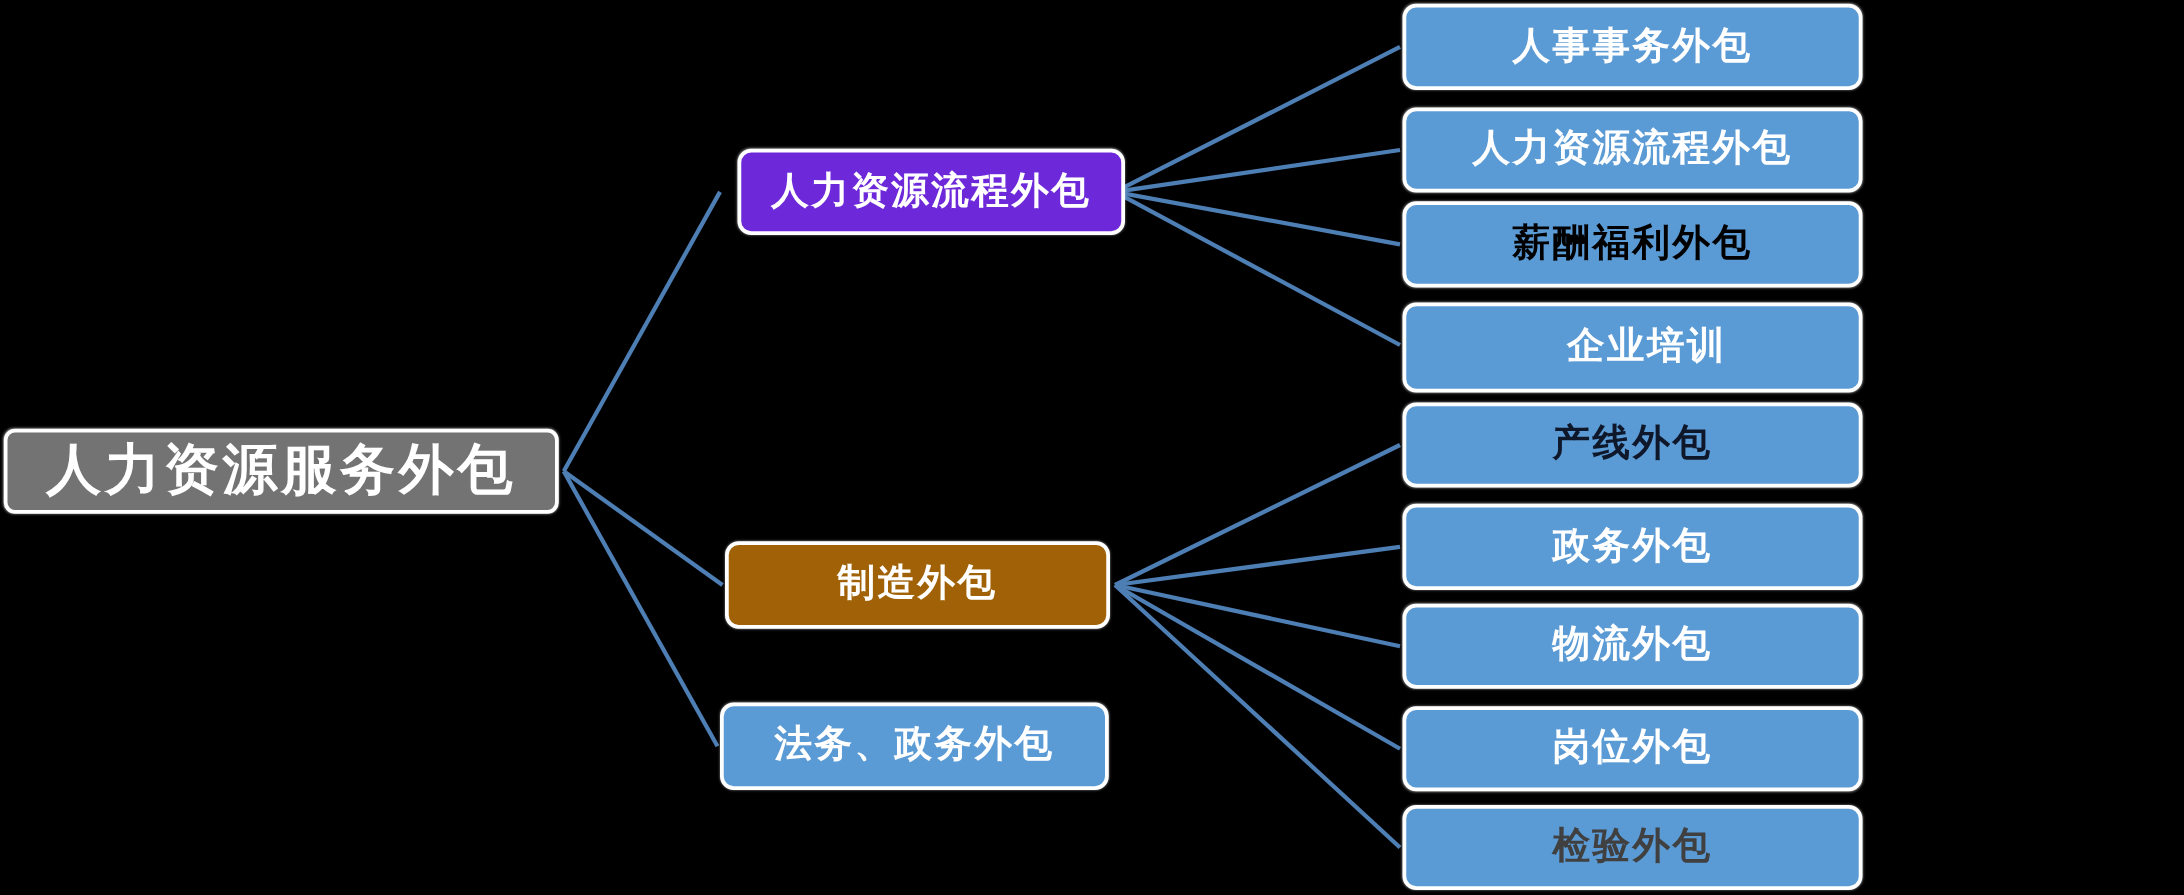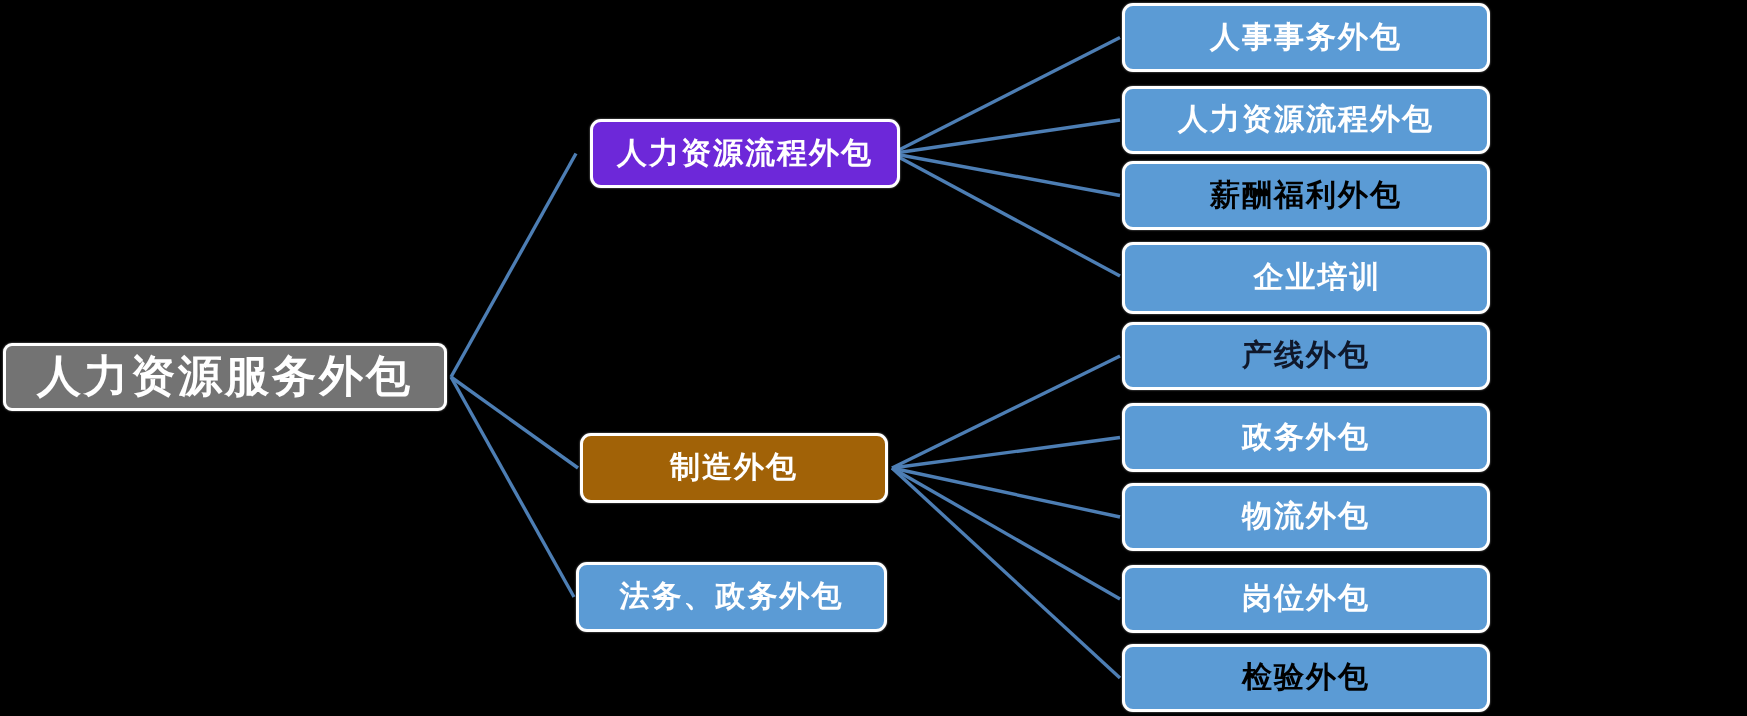--- a/index.html
+++ b/index.html
@@ -95,17 +95,17 @@
       </div>
       <div class="node" style="left: 1122px; top: 403px; width: 368px; height: 69px; background: rgb(91, 155, 213); border-color: rgb(255, 255, 255); color: rgb(255, 255, 255);">
         <span class="label">政务外包</span>
       </div>
       <div class="node" style="left: 1122px; top: 483px; width: 368px; height: 68px; background: rgb(91, 155, 213); border-color: rgb(255, 255, 255); color: rgb(255, 255, 255);">
         <span class="label">物流外包</span>
       </div>
       <div class="node" style="left: 1122px; top: 565px; width: 368px; height: 68px; background: rgb(91, 155, 213); border-color: rgb(255, 255, 255); color: rgb(255, 255, 255);">
         <span class="label">岗位外包</span>
       </div>
-      <div class="node" style="left: 1122px; top: 644px; width: 368px; height: 68px; background: rgb(91, 155, 213); border-color: rgb(255, 255, 255); color: #000000;">
+      <div class="node" style="left: 1122px; top: 644px; width: 368px; height: 68px; background: rgb(91, 155, 213); border-color: rgb(255, 255, 255); color: #404040;">
         <span class="label">检验外包</span>
       </div>
     </div>
 </div>
 
 </body></html>

